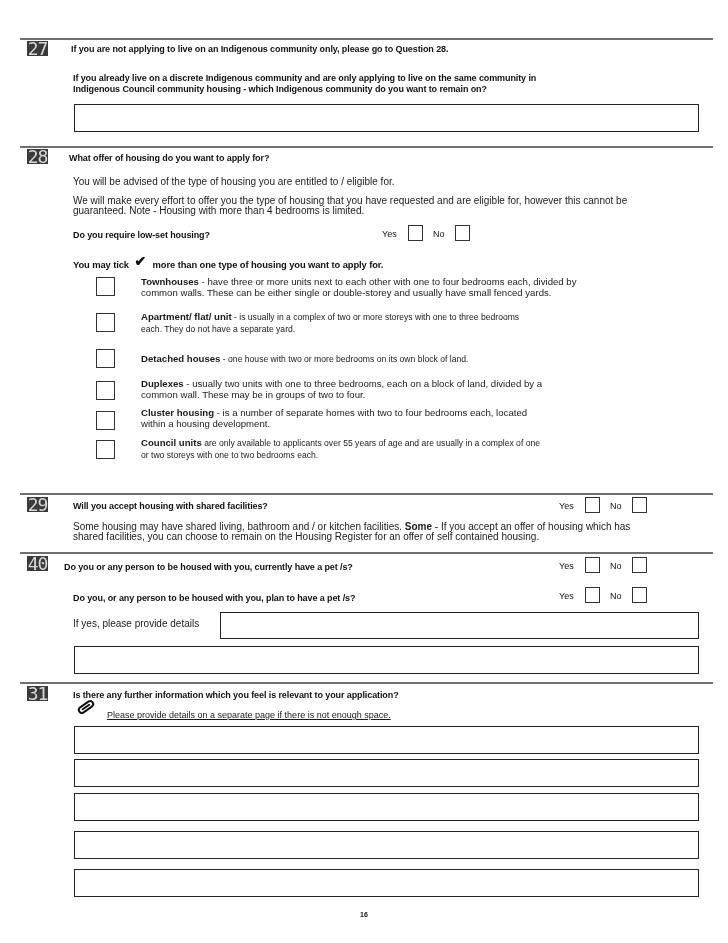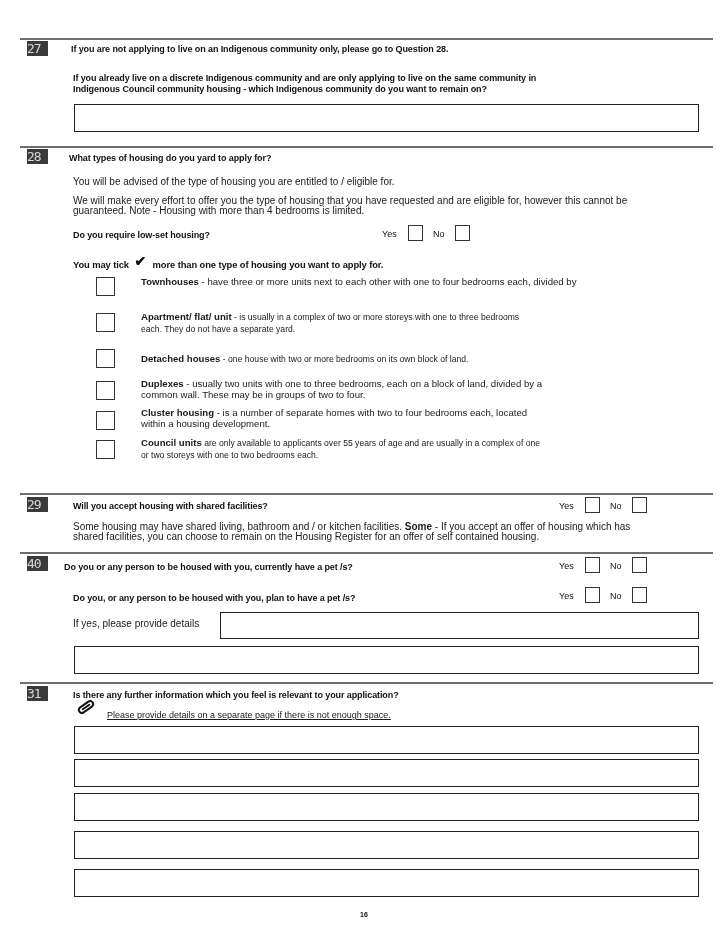--- a/index.html
+++ b/index.html
@@ -1,22 +1,22 @@
 <!DOCTYPE html>
 <html><head>
   <meta charset="utf-8">
   <style>
     html, body { margin: 0; padding: 0; background: #ffffff; }
     body { width: 728px; height: 943px; position: relative; overflow: hidden;
            font-family: "Liberation Sans", sans-serif; color: #111; }
     .abs { position: absolute; }
     .rule { position: absolute; left: 20px; width: 693px; height: 2px; background: #6e6e6e; }
     .badge { position: absolute; left: 27px; width: 21px; height: 15px; background: #3a3a3a;
-             color: #d8d8d8; font-family: "DejaVu Sans Mono", monospace; font-size: 13px;
-             line-height: 15px; text-align: left; letter-spacing: -1px; }
+             color: #d8d8d8; font-family: "DejaVu Sans Mono", monospace; font-size: 18px;
+             line-height: 15px; text-align: center; letter-spacing: -1px; }
     .q { position: absolute; font-size: 9px; font-weight: bold; line-height: 11px; letter-spacing: -0.1px; }
     .t { position: absolute; font-size: 10px; line-height: 10px; color: #1a1a1a; }
     .field { position: absolute; border: 1.5px solid #222; box-sizing: border-box; background: #fff; }
     .cb { position: absolute; width: 15px; height: 16px; border: 1.5px solid #333; box-sizing: border-box; background: #fff; }
     .bigcb { position: absolute; width: 19px; height: 19px; border: 1.5px solid #333; box-sizing: border-box; background: #fff; left: 96px; }
     .yn { position: absolute; font-size: 9px; line-height: 16px; }
     .opt { position: absolute; left: 141px; width: 560px; font-size: 9.6px; line-height: 11px; color: #1a1a1a; }
     .opt b { font-weight: bold; }
   </style>
 </head>
@@ -24,38 +24,38 @@
 
 <div class="rule" style="top:38px;"></div>
 <div class="badge" style="top:41px;">27</div>
 <div class="q" style="left:71px; top:44px;">If you are not applying to live on an Indigenous community only, please go to Question 28.</div>
 <div class="q" style="left:73px; top:73px;">If you already live on a discrete Indigenous community and are only applying to live on the same community in</div>
 <div class="q" style="left:73px; top:84px;">Indigenous Council community housing - which Indigenous community do you want to remain on?</div>
 <div class="field" style="left:74px; top:104px; width:625px; height:28px;"><span></span></div>
 
 <div class="rule" style="top:146px;"></div>
 <div class="badge" style="top:149px;">28</div>
-<div class="q" style="left:69px; top:153px;">What types of housing do you yard to apply for?</div>
+<div class="q" style="left:69px; top:153px;">What offer of housing do you want to apply for?</div>
 <div class="t" style="left:73px; top:177px;">You will be advised of the type of housing you are entitled to / eligible for.</div>
 <div class="t" style="left:73px; top:196px;">We will make every effort to offer you the type of housing that you have requested and are eligible for, however this cannot be</div>
 <div class="t" style="left:73px; top:206px;">guaranteed.  Note - Housing with more than 4 bedrooms is limited.</div>
 <div class="q" style="left:73px; top:230px;">Do you require low-set housing?</div>
 <div class="yn" style="left:382px; top:226px;">Yes</div>
 <div class="cb" style="left:408px; top:225px;"></div>
 <div class="yn" style="left:433px; top:226px;">No</div>
 <div class="cb" style="left:455px; top:225px;"></div>
 
 <div class="q" style="left:73px; top:256px; font-size:9.4px;">
   <span>You may tick</span>
   <span style="display:inline-block; font-size:14px; line-height:10px; vertical-align:2px; margin:0 4px 0 3px;">✔</span>
   <span>more than one type of housing you want to apply for.</span>
 </div>
 
 <div class="bigcb" style="top:277px;"></div>
-<div class="opt" style="top:276px;"><b>Townhouses</b><span> - have three or more units next to each other with one to four bedrooms each, divided by</span><br></div>
+<div class="opt" style="top:276px;"><b>Townhouses</b><span> - have three or more units next to each other with one to four bedrooms each, divided by</span><br><span>common walls. These can be either single or double-storey and usually have small fenced yards.</span></div>
 
 <div class="bigcb" style="top:313px;"></div>
 <div class="opt" style="top:311px;"><b>Apartment/ flat/ unit</b><span style="font-size:8.6px;"> - is usually in a complex of two or more storeys with one to three bedrooms</span><br><span style="font-size:8.6px;">each. They do not have a separate yard.</span></div>
 
 <div class="bigcb" style="top:349px;"></div>
 <div class="opt" style="top:353px;"><b>Detached houses</b><span style="font-size:8.6px;"> - one house with two or more bedrooms on its own block of land.</span></div>
 
 <div class="bigcb" style="top:381px;"></div>
 <div class="opt" style="top:378px;"><b>Duplexes</b><span> - usually two units with one to three bedrooms, each on a block of land, divided by a</span><br><span>common wall. These may be in groups of two to four.</span></div>
 

